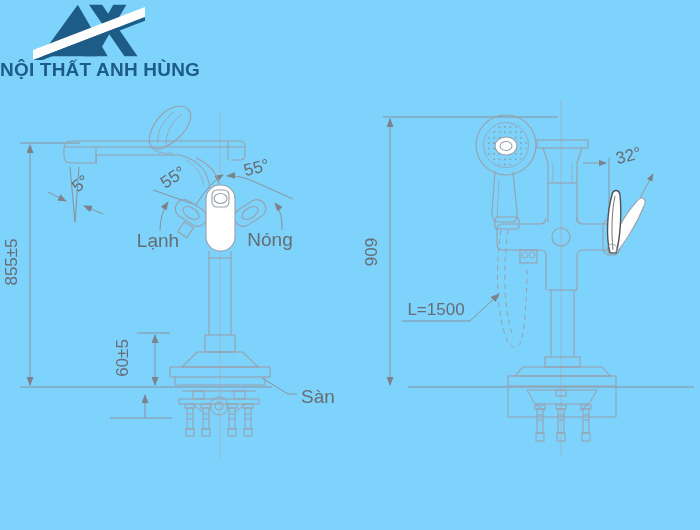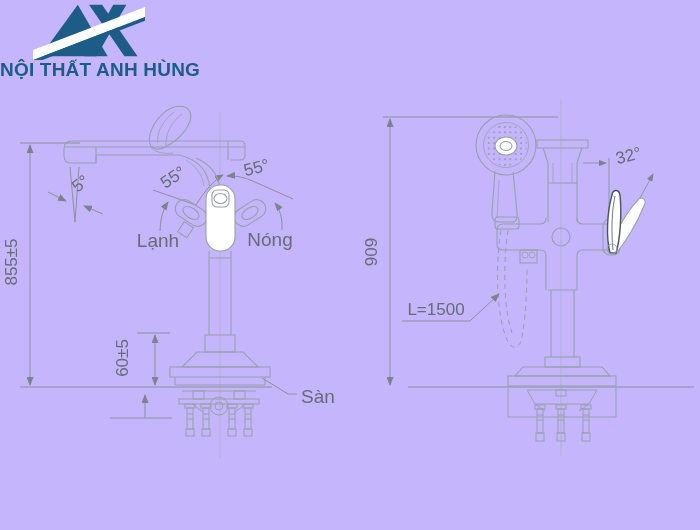--- a/index.html
+++ b/index.html
@@ -1,16 +1,16 @@
 <!DOCTYPE html>
 <html><head>
 <meta charset="utf-8">
 <style>
   html,body{margin:0;padding:0;background:#ffffff;}
-  .page{position:relative;width:700px;height:530px;background:#c4b5fd;overflow:hidden;
+  .page{position:relative;width:700px;height:530px;background:#7dd3fc;overflow:hidden;
         font-family:"Liberation Sans", sans-serif;}
   .drawing-svg{position:absolute;left:0;top:0;width:700px;height:530px;}
   header.brand{position:absolute;left:0;top:0;width:240px;height:95px;z-index:2;}
   .brand-logo{position:absolute;left:33px;top:2px;width:112px;height:58px;}
   .brand-name{position:absolute;left:0px;top:59px;width:230px;
               font-size:19px;font-weight:bold;letter-spacing:.2px;color:#1d5c87;
               white-space:nowrap;}
   svg text{font-family:"Liberation Sans", sans-serif;}
   .dimtxt{fill:#676c75;font-size:17px;}
   .lbltxt{fill:#676c75;font-size:19px;}

